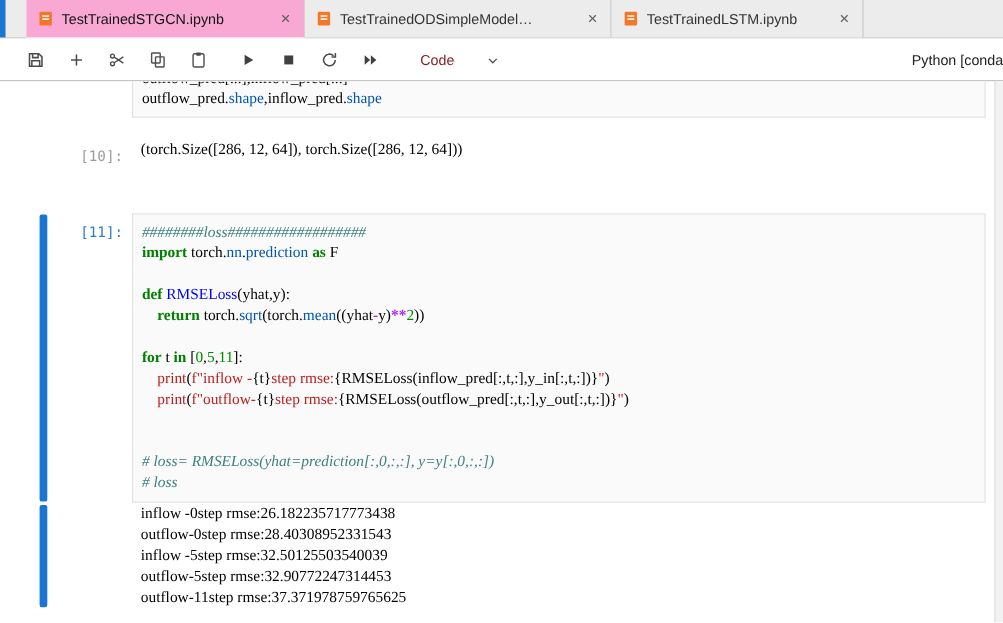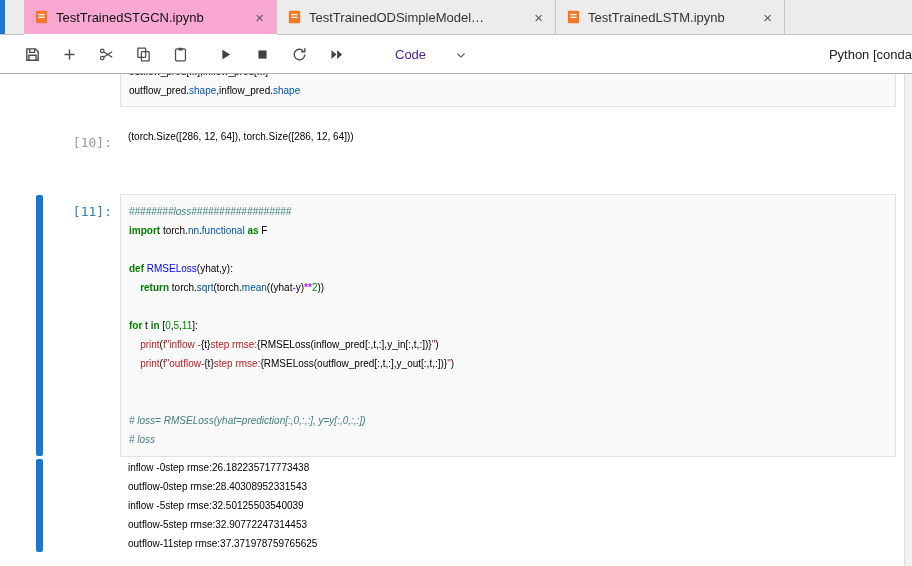--- a/index.html
+++ b/index.html
@@ -31,21 +31,21 @@
   .toolbar {
     height:39px; background:#fff; border-bottom:1px solid #adadad;
     display:flex; align-items:center; padding-left:20px;
   }
   .tbtn {
     width:24px; height:26px; margin-right:13px; flex:none;
     display:flex; align-items:center; justify-content:center; color:#4d4d4d;
   }
   .tbtn svg { display:block; }
   .grp-gap { width:8px; flex:none; }
-  .cell-type { display:flex; align-items:flex-end; margin-left:34px; font-size:13px; color:#4c1d95; }
+  .cell-type { display:flex; align-items:flex-end; margin-left:21px; font-size:13px; color:#7f1d1d; }
   .cell-type .caret { margin-left:28px; color:#4d4d4d; display:flex; }
   .kernel { margin-left:auto; font-size:13px; color:#212121; white-space:nowrap; overflow:hidden; }
   
   .content { position:relative; height:492px; background:#fff; }
   .scrollbar {
     position:absolute; top:0; right:0; bottom:0; width:8px;
     background:#f2f2f2; border-left:1px solid #dcdcdc;
   }
   .cells { position:absolute; left:0; top:0; right:8px; bottom:0; overflow:hidden; }
   .cellrow { display:flex; }
@@ -63,22 +63,22 @@
     background:#1976d2; border-radius:2px;
   }
   .editor {
     background:#fafafa; border:1px solid #e1e1e1;
   }
   .editor.partial { border-top:none; padding:0 8px 6px 8px; }
   .editor.full { padding:7px 8px; }
   .clip-wrap { height:7px; overflow:hidden; }
   .clip-wrap .code-line { margin-top:-12px; }
   .code-line {
-    font-family:Liberation Sans, sans-serif;
-    font-size:10px; line-height:19px; white-space:pre; color:#000;
+    font-family:Liberation Serif, serif;
+    font-size:14px; line-height:19px; white-space:pre; color:#000;
   }
   .outbox { padding:0 0 0 8px; }
   
   .tk-com { color:#408080; font-style:italic; }
   .tk-kw  { color:#008000; font-weight:bold; }
   .tk-bi  { color:#b91c1c; }
   .tk-def { color:#0000ff; }
   .tk-prop{ color:#0055aa; }
   .tk-str { color:#ba2121; }
   .tk-num { color:#080808; color:#008800; }
@@ -247,21 +247,21 @@
     </div>
 
     <div class="cellrow row-cell11">
       <div class="gutter">
         <div class="collapser"></div>
         <div class="prompt in">[11]:</div>
       </div>
       <div class="main">
         <div class="editor full">
             <div class="code-line"><span class="tk-com">########loss##################</span></div>
-            <div class="code-line"><span class="tk-kw">import</span><span class="tk-pl"> torch.</span><span class="tk-prop">nn</span><span class="tk-pl">.</span><span class="tk-prop">functional</span><span class="tk-pl"> </span><span class="tk-kw">as</span><span class="tk-pl"> F</span></div>
+            <div class="code-line"><span class="tk-kw">import</span><span class="tk-pl"> torch.</span><span class="tk-prop">nn</span><span class="tk-pl">.</span><span class="tk-prop">prediction</span><span class="tk-pl"> </span><span class="tk-kw">as</span><span class="tk-pl"> F</span></div>
             <div class="code-line">&nbsp;</div>
             <div class="code-line"><span class="tk-kw">def</span><span class="tk-pl"> </span><span class="tk-def">RMSELoss</span><span class="tk-pl">(yhat,y):</span></div>
             <div class="code-line"><span class="tk-pl">    </span><span class="tk-kw">return</span><span class="tk-pl"> torch.</span><span class="tk-prop">sqrt</span><span class="tk-pl">(torch.</span><span class="tk-prop">mean</span><span class="tk-pl">((yhat</span><span class="tk-op">-</span><span class="tk-pl">y)</span><span class="tk-op">**</span><span class="tk-num">2</span><span class="tk-pl">))</span></div>
             <div class="code-line">&nbsp;</div>
             <div class="code-line"><span class="tk-kw">for</span><span class="tk-pl"> t </span><span class="tk-kw">in</span><span class="tk-pl"> [</span><span class="tk-num">0</span><span class="tk-pl">,</span><span class="tk-num">5</span><span class="tk-pl">,</span><span class="tk-num">11</span><span class="tk-pl">]:</span></div>
             <div class="code-line"><span class="tk-pl">    </span><span class="tk-bi">print</span><span class="tk-pl">(</span><span class="tk-str">f"inflow -</span><span class="tk-pl">{t}</span><span class="tk-str">step rmse:</span><span class="tk-pl">{RMSELoss(inflow_pred[:,t,:],y_in[:,t,:])}</span><span class="tk-str">"</span><span class="tk-pl">)</span></div>
             <div class="code-line"><span class="tk-pl">    </span><span class="tk-bi">print</span><span class="tk-pl">(</span><span class="tk-str">f"outflow-</span><span class="tk-pl">{t}</span><span class="tk-str">step rmse:</span><span class="tk-pl">{RMSELoss(outflow_pred[:,t,:],y_out[:,t,:])}</span><span class="tk-str">"</span><span class="tk-pl">)</span></div>
             <div class="code-line">&nbsp;</div>
             <div class="code-line">&nbsp;</div>
             <div class="code-line"><span class="tk-com"># loss= RMSELoss(yhat=prediction[:,0,:,:], y=y[:,0,:,:])</span></div>

